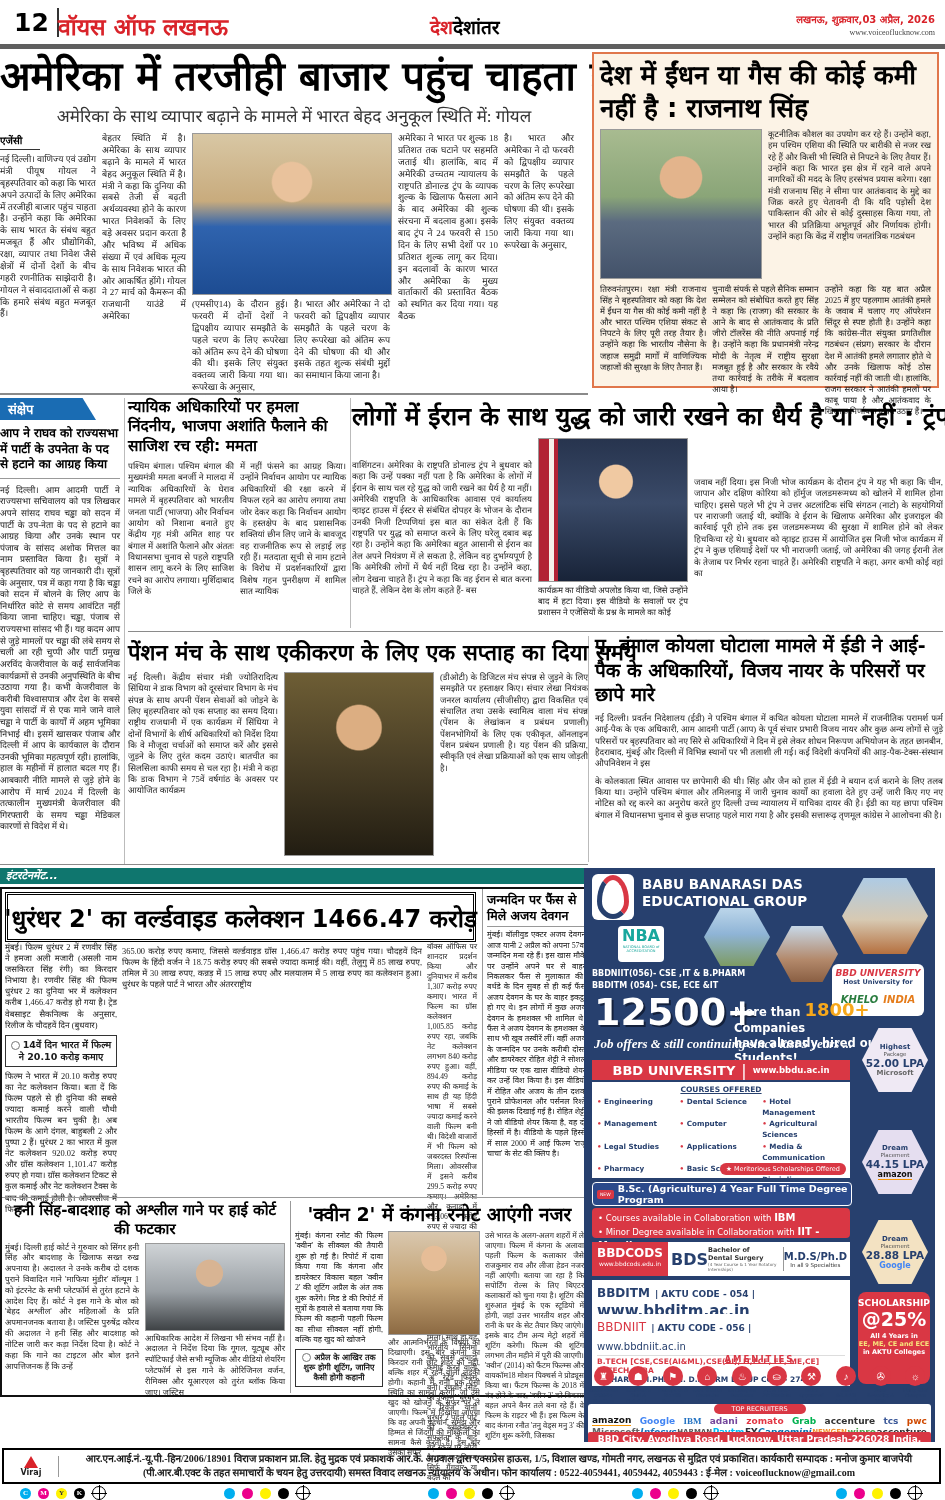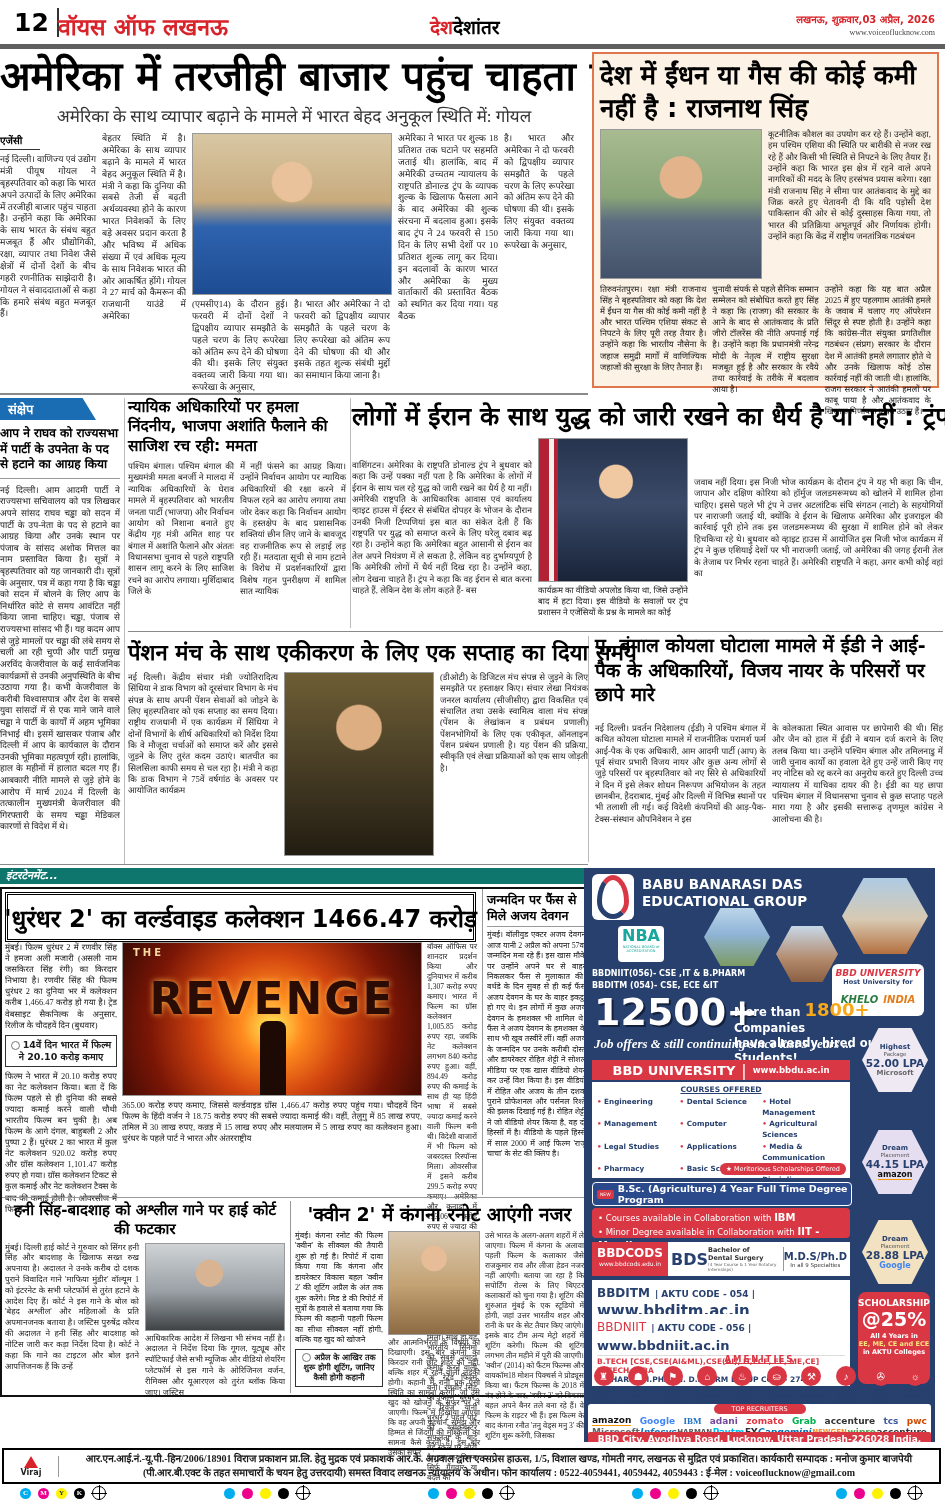--- a/index.html
+++ b/index.html
@@ -138,21 +138,21 @@
     <div class="jt" style="width:150px;font-size:8.6px;">नई दिल्ली। केंद्रीय संचार मंत्री ज्योतिरादित्य सिंधिया ने डाक विभाग को दूरसंचार विभाग के मंच संपन्न के साथ अपनी पेंशन सेवाओं को जोड़ने के लिए बृहस्पतिवार को एक सप्ताह का समय दिया। राष्ट्रीय राजधानी में एक कार्यक्रम में सिंधिया ने दोनों विभागों के शीर्ष अधिकारियों को निर्देश दिया कि वे मौजूदा चर्चाओं को समाप्त करें और इससे जुड़ने के लिए तुरंत कदम उठाएं। बातचीत का सिलसिला काफी समय से चल रहा है। मंत्री ने कहा कि डाक विभाग ने 75वें वर्षगांठ के अवसर पर आयोजित कार्यक्रम</div>
     <div class="ph" style="width:148px;height:182px;flex:none;background:
       radial-gradient(circle at 50% 30%,#dcae82 0 15%,rgba(0,0,0,0) 16%),
       linear-gradient(180deg,#6e5e35 0%,#4a3f26 48%,#221d12 100%);"></div>
     <div class="jt" style="flex:1;font-size:8.6px;">(डीओटी) के डिजिटल मंच संपन्न से जुड़ने के लिए समझौते पर हस्ताक्षर किए। संचार लेखा नियंत्रक जनरल कार्यालय (सीजीसीए) द्वारा विकसित एवं संचालित तथा उसके स्वामित्व वाला मंच संपन्न (पेंशन के लेखांकन व प्रबंधन प्रणाली) पेंशनभोगियों के लिए एक एकीकृत, ऑनलाइन पेंशन प्रबंधन प्रणाली है। यह पेंशन की प्रक्रिया, स्वीकृति एवं लेखा प्रक्रियाओं को एक साथ जोड़ती है।</div>
   </div>
 </div>
 
 <div class="abs" style="left:595px;top:633px;width:348px;height:230px;">
   <div class="hd" style="font-size:19px;line-height:1.3;">प. बंगाल कोयला घोटाला मामले में ईडी ने आई-पैक के अधिकारियों, विजय नायर के परिसरों पर छापे मारे</div>
-  <div class="cols" style="margin-top:16px;">
+  <div class="cols" style="margin-top:6px;flex-direction:column;">
     <div class="jt" style="flex:1;font-size:8.6px;">नई दिल्ली। प्रवर्तन निदेशालय (ईडी) ने पश्चिम बंगाल में कथित कोयला घोटाला मामले में राजनीतिक परामर्श फर्म आई-पैक के एक अधिकारी, आम आदमी पार्टी (आप) के पूर्व संचार प्रभारी विजय नायर और कुछ अन्य लोगों से जुड़े परिसरों पर बृहस्पतिवार को नए सिरे से अधिकारियों ने दिन में इसे लेकर शोधन निरूपण अभियोजन के तहत छानबीन, हैदराबाद, मुंबई और दिल्ली में विभिन्न स्थानों पर भी तलाशी ली गई। कई विदेशी कंपनियों की आड़-पैक-टेक्स-संस्थान औपनिवेशन ने इस</div>
     <div class="jt" style="flex:1;font-size:8.6px;">के कोलकाता स्थित आवास पर छापेमारी की थी। सिंह और जैन को हाल में ईडी ने बयान दर्ज कराने के लिए तलब किया था। उन्होंने पश्चिम बंगाल और तमिलनाडु में जारी चुनाव कार्यों का हवाला देते हुए उन्हें जारी किए गए नए नोटिस को रद्द करने का अनुरोध करते हुए दिल्ली उच्च न्यायालय में याचिका दायर की है। ईडी का यह छापा पश्चिम बंगाल में विधानसभा चुनाव से कुछ सप्ताह पहले मारा गया है और इसकी सत्तारूढ़ तृणमूल कांग्रेस ने आलोचना की है।</div>
   </div>
 </div>
 
 <div class="abs rule" style="left:0;top:864px;width:588px;height:1px;"></div>
 
 <div class="abs ent-strip hd" style="left:0;top:868px;width:588px;height:16px;font-size:11px;color:#fff;padding-left:6px;line-height:16px;box-sizing:border-box;">इंटरटेनमेंट...</div>
 
 <div class="abs" style="left:0;top:887px;width:588px;height:510px;border:2px solid #111;box-sizing:border-box;">
@@ -163,26 +163,20 @@
   <div class="abs" style="left:3px;top:53px;width:472px;height:252px;">
     <div class="cols" style="gap:5px;">
       <div style="width:112px;">
         <div class="jt" style="font-size:8.4px;">मुंबई। फिल्म धुरंधर 2 में रणवीर सिंह ने हमजा अली मजारी (असली नाम जसकिरत सिंह रंगी) का किरदार निभाया है। रणवीर सिंह की फिल्म धुरंधर 2 का दुनिया भर में कलेक्शन करीब 1,466.47 करोड़ हो गया है। ट्रेड वेबसाइट सैकनिल्क के अनुसार, रिलीज के चौदहवें दिन (बुधवार)</div>
         <div class="notebox" style="margin:4px 0;">
           <span class="ring"></span><span>14वें दिन भारत में फिल्म ने 20.10 करोड़ कमाए</span>
         </div>
         <div class="jt" style="font-size:8.4px;">फिल्म ने भारत में 20.10 करोड़ रुपए का नेट कलेक्शन किया। बता दें कि फिल्म पहले से ही दुनिया की सबसे ज्यादा कमाई करने वाली चौथी भारतीय फिल्म बन चुकी है। अब फिल्म के आगे दंगल, बाहुबली 2 और पुष्पा 2 हैं। धुरंधर 2 का भारत में कुल नेट कलेक्शन 920.02 करोड़ रुपए और ग्रॉस कलेक्शन 1,101.47 करोड़ रुपए हो गया। ग्रॉस कलेक्शन टिकट से कुल कमाई और नेट कलेक्शन टैक्स के बाद की कमाई होती है। ओवरसीज में फिल्म ने</div>
       </div>
       <div style="width:300px;">
-        <div class="ph" style="width:298px;height:152px;background:
-          radial-gradient(circle at 50% 55%,#ffd24a 0 5%,#ff8a1e 18%,#d1440f 42%,#7a1606 72%,#3a0a04 100%);position:relative;overflow:hidden;">
-          <div class="hd" style="position:absolute;left:10px;top:4px;color:#f7d9a0;font-size:10px;letter-spacing:3px;">THE</div>
-          <div class="hd" style="position:absolute;left:0;right:0;top:30px;text-align:center;color:#2b0c04;font-size:44px;letter-spacing:2px;text-shadow:0 0 6px #ffb347;">REVENGE</div>
-          <div style="position:absolute;left:46%;bottom:0;width:26px;height:74px;background:#1d0a05;border-radius:8px 8px 0 0;"></div>
-        </div>
         <div class="jt" style="margin-top:4px;font-size:8.4px;">365.00 करोड़ रुपए कमाए, जिससे वर्ल्डवाइड ग्रॉस 1,466.47 करोड़ रुपए पहुंच गया। चौदहवें दिन फिल्म के हिंदी वर्जन ने 18.75 करोड़ रुपए की सबसे ज्यादा कमाई की। वहीं, तेलुगु में 85 लाख रुपए, तमिल में 30 लाख रुपए, कन्नड़ में 15 लाख रुपए और मलयालम में 5 लाख रुपए का कलेक्शन हुआ। धुरंधर के पहले पार्ट ने भारत और अंतरराष्ट्रीय</div>
       </div>
       <div class="jt" style="width:50px;font-size:7.6px;">बॉक्स ऑफिस पर शानदार प्रदर्शन किया और दुनियाभर में करीब 1,307 करोड़ रुपए कमाए। भारत में फिल्म का ग्रॉस कलेक्शन 1,005.85 करोड़ रुपए रहा, जबकि नेट कलेक्शन लगभग 840 करोड़ रुपए हुआ। वहीं, 894.49 करोड़ रुपए की कमाई के साथ ही यह हिंदी भाषा में सबसे ज्यादा कमाई करने वाली फिल्म बनी थी। विदेशी बाजारों में भी फिल्म को जबरदस्त रिस्पॉन्स मिला। ओवरसीज में इसने करीब 299.5 करोड़ रुपए कमाए। अमेरिका और कनाडा में 193.06 करोड़ रुपए से ज्यादा की कमाई कर बाहुबली 2 का रिकॉर्ड भी तोड़ा। दिलचस्प बात यह थी कि फिल्म को खाड़ी देशों में रिलीज की अनुमति नहीं मिलने के बावजूद शानदार सफलता मिली। साथ ही यह भारतीय सिनेमा की सबसे ज्यादा कमाई करने वाली 'अ' रेटेड फिल्म बनी। रणवीर सिंह की फिल्म 'धुरंधर: द रिवेंज' यानी धुरंधर 2 पहले पार्ट की ब्लॉकबस्टर सफलता के बाद बड़े स्केल पर लौटी है। इस बार फिल्म सिर्फ गैंगवार या बदले की</div>
     </div>
   </div>
 
   <div class="abs" style="left:480px;top:0;width:104px;height:306px;border-left:1px solid #999;padding:3px 0 0 4px;box-sizing:border-box;">
     <div class="hd" style="font-size:12.5px;line-height:1.25;border-bottom:1px solid #999;padding-bottom:3px;">जन्मदिन पर फैंस से मिले अजय देवगन</div>
     <div class="jt" style="margin-top:3px;font-size:7.9px;">मुंबई। बॉलीवुड एक्टर अजय देवगन आज यानी 2 अप्रैल को अपना 57वां जन्मदिन मना रहे हैं। इस खास मौके पर उन्होंने अपने घर से बाहर निकलकर फैंस से मुलाकात की। बर्थडे के दिन सुबह से ही कई फैंस अजय देवगन के घर के बाहर इकट्ठा हो गए थे। इन लोगों में कुछ अजय देवगन के हमशक्ल भी शामिल थे। फैंस ने अजय देवगन के हमशक्ल के साथ भी खूब तस्वीरें लीं। वहीं अजय के जन्मदिन पर उनके करीबी दोस्त और डायरेक्टर रोहित शेट्टी ने सोशल मीडिया पर एक खास वीडियो शेयर कर उन्हें विश किया है। इस वीडियो में रोहित और अजय के तीन दशक पुराने प्रोफेशनल और पर्सनल रिश्ते की झलक दिखाई गई है। रोहित शेट्टी ने जो वीडियो शेयर किया है, वह दो हिस्सों में है। वीडियो के पहले हिस्से में साल 2000 में आई फिल्म 'राजू चाचा' के सेट की क्लिप है।</div>
   </div>
@@ -347,21 +341,21 @@
       <span style="color:#27406e;font-size:9px;font-weight:bold;">| AKTU CODE - 054 |</span>
       <span style="color:#27406e;font-size:15px;font-weight:bold;">www.bbditm.ac.in</span>
     </div>
     <div style="color:#d93744;font-size:7.5px;font-weight:bold;border-top:1px solid #ddd;margin-top:1px;padding-top:1px;">B.TECH [CSE, CSE(AI&amp;ML), CSE(DS),IT, ECE, ME, EE,CE] MBA &amp; M.TECH</div>
   </div>
 
   <div class="abs adtxt" style="left:8px;top:446px;width:258px;background:#fff;padding:2px 5px;box-sizing:border-box;">
     <div>
       <span style="color:#d93744;font-weight:normal;font-size:12px;">BBDNIIT</span>
       <span style="color:#27406e;font-size:9px;font-weight:bold;">| AKTU CODE - 056 |</span>
-      <span style="color:#27406e;font-size:13px;font-weight:bold;">www.bbdniit.ac.in</span>
+      <span style="color:#27406e;font-size:10px;font-weight:normal;">www.bbdniit.ac.in</span>
     </div>
     <div style="color:#d93744;font-size:7.5px;font-weight:bold;border-top:1px solid #ddd;margin-top:1px;padding-top:1px;">B.TECH [CSE,CSE(AI&amp;ML),CSE(AI), IT,ECE, EE, ME,CE] M.TECH, MBA</div>
     <div style="color:#27406e;font-size:7.5px;font-weight:bold;">B.PHARM. M.PHARM. D.PHARM BTEUP CODE- 2746</div>
   </div>
 
   <div class="abs adred adtxt" style="left:274px;top:424px;width:72px;height:92px;border-radius:8px;text-align:center;padding-top:6px;box-sizing:border-box;">
     <div style="color:#fff;font-weight:bold;font-size:9px;">SCHOLARSHIP</div>
     <div style="color:#fff;font-weight:bold;font-size:19px;">@25%</div>
     <div style="color:#fff;font-size:6.5px;font-weight:bold;margin-top:2px;">All 4 Years in</div>
     <div style="color:#f7e37b;font-size:6.5px;font-weight:bold;">EE, ME, CE and ECE</div>

